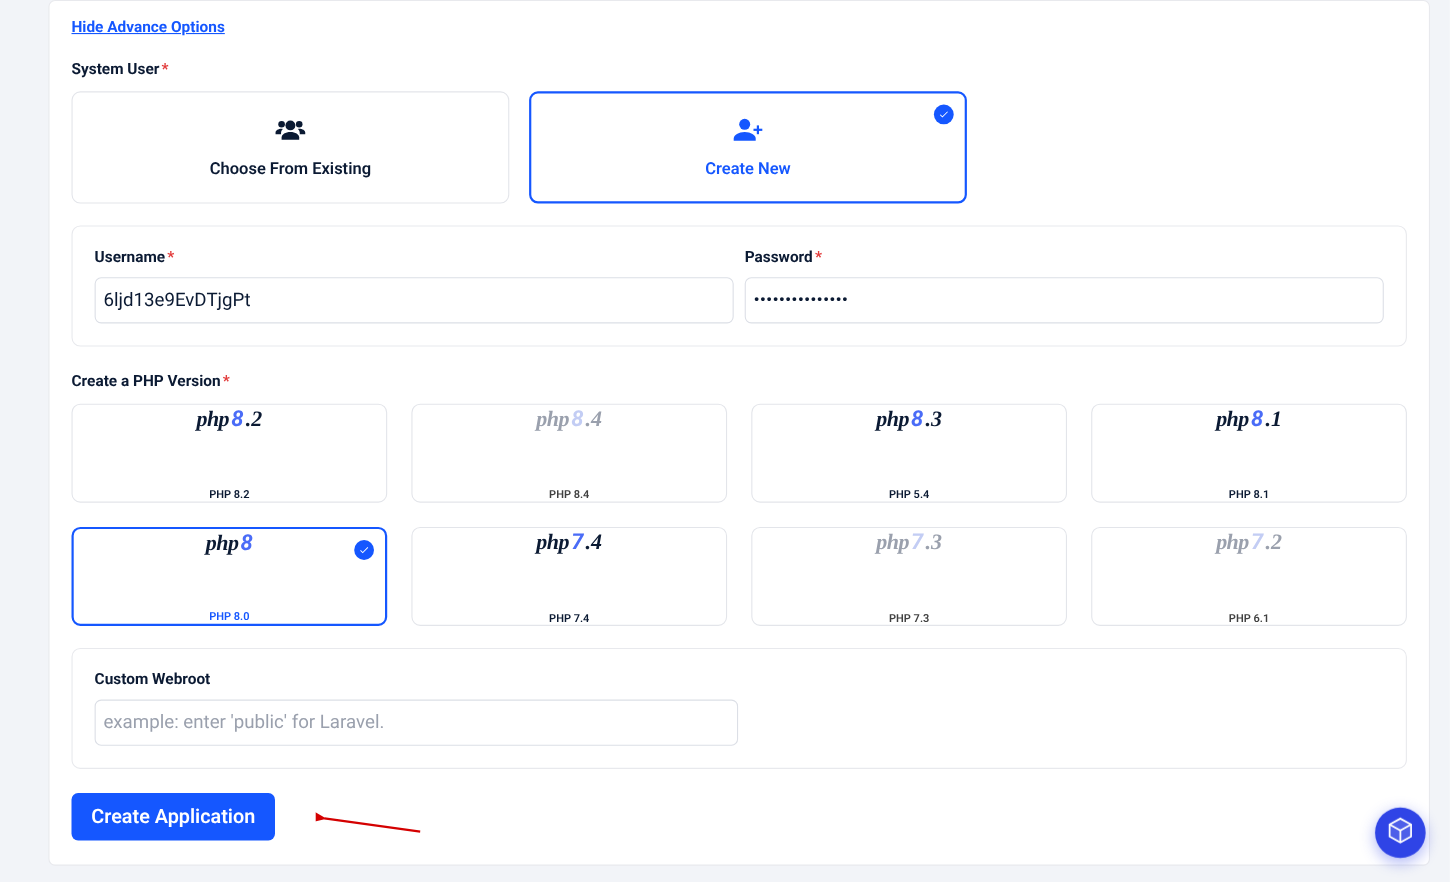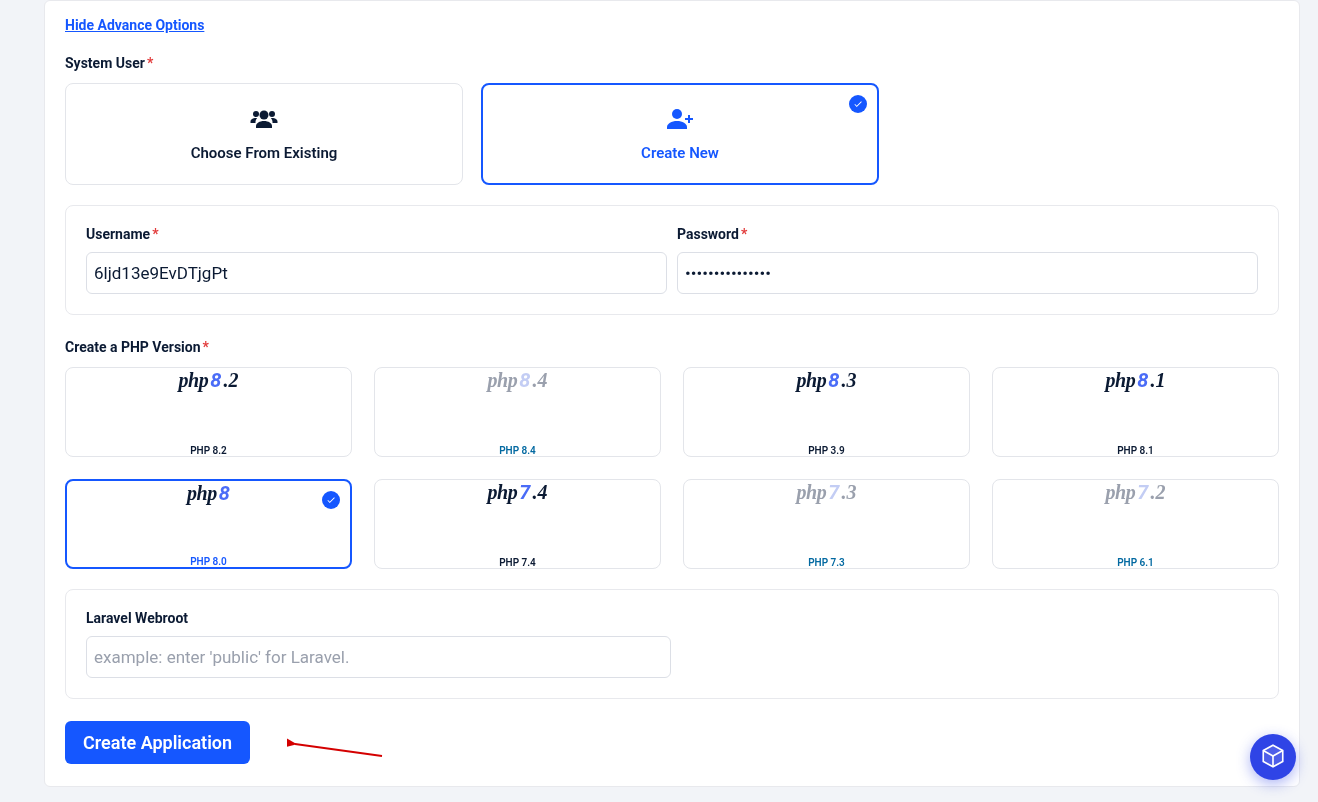--- a/index.html
+++ b/index.html
@@ -91,21 +91,21 @@
     border-radius: 8px;
     position: relative;
     display: flex;
     flex-direction: column;
     align-items: center;
     justify-content: space-between;
     cursor: pointer;
     background: #fff;
   }
   .php-card.selected { border: 2px solid #1557ff; }
-  .php-card.disabled .php-label-sub { color: #0369a1; }
+  .php-card.disabled .php-label-sub { color: #404040; }
   .php-label-sub { font-weight: 600; color: #0b1a33; font-size: 10px; }
   .php-card.selected .php-label-sub { color: #1557ff; }
   .php-logo { display: flex; align-items: baseline; gap: 1px; margin-bottom: 8px; }
   .php-word { font-family: Georgia, "Times New Roman", serif; font-style: italic; font-weight: 700; font-size: 20px; color: #0b1a33; letter-spacing: -0.5px; }
   .php-card.disabled .php-word { color: #9aa0ad; }
   .php-major { font-style: italic; font-weight: 700; font-size: 20px; color: #4a6cf7; margin-left: 1px; }
   .php-card.disabled .php-major { color: #c3cdf4; }
   .php-minor { font-family: Georgia, "Times New Roman", serif; font-style: italic; font-weight: 800; font-size: 20px; color: #0b1a33; margin-left: 1px; }
   .php-card.disabled .php-minor { color: #9aa0ad; }
   .webroot-panel {
@@ -225,21 +225,21 @@
             <span class="php-minor">.4</span>
           </div>
           <div class="php-label-sub">PHP 8.4</div>
         </div>
         <div class="php-card">
           <div class="php-logo">
             <span class="php-word">php</span>
             <span class="php-major">8</span>
             <span class="php-minor">.3</span>
           </div>
-          <div class="php-label-sub">PHP 3.9</div>
+          <div class="php-label-sub">PHP 5.4</div>
         </div>
         <div class="php-card">
           <div class="php-logo">
             <span class="php-word">php</span>
             <span class="php-major">8</span>
             <span class="php-minor">.1</span>
           </div>
           <div class="php-label-sub">PHP 8.1</div>
         </div>
         <div class="php-card selected">
@@ -275,21 +275,21 @@
             <span class="php-word">php</span>
             <span class="php-major">7</span>
             <span class="php-minor">.2</span>
           </div>
           <div class="php-label-sub">PHP 6.1</div>
         </div>
       </div>
   </div>
 
   <div class="webroot-panel">
-    <span class="fld-label">Laravel Webroot</span>
+    <span class="fld-label">Custom Webroot</span>
     <input class="input" type="text" placeholder="example: enter 'public' for Laravel." style="">
   </div>
 
   <button class="btn-primary">Create Application</button>
 
   <svg class="arrow" width="100" height="28">
     <defs>
         <marker id="ah" markerWidth="10" markerHeight="8" refX="1" refY="4" orient="auto">
           <path d="M10 0 L0 4 L10 8 z" fill="#d40000"></path>
         </marker>

